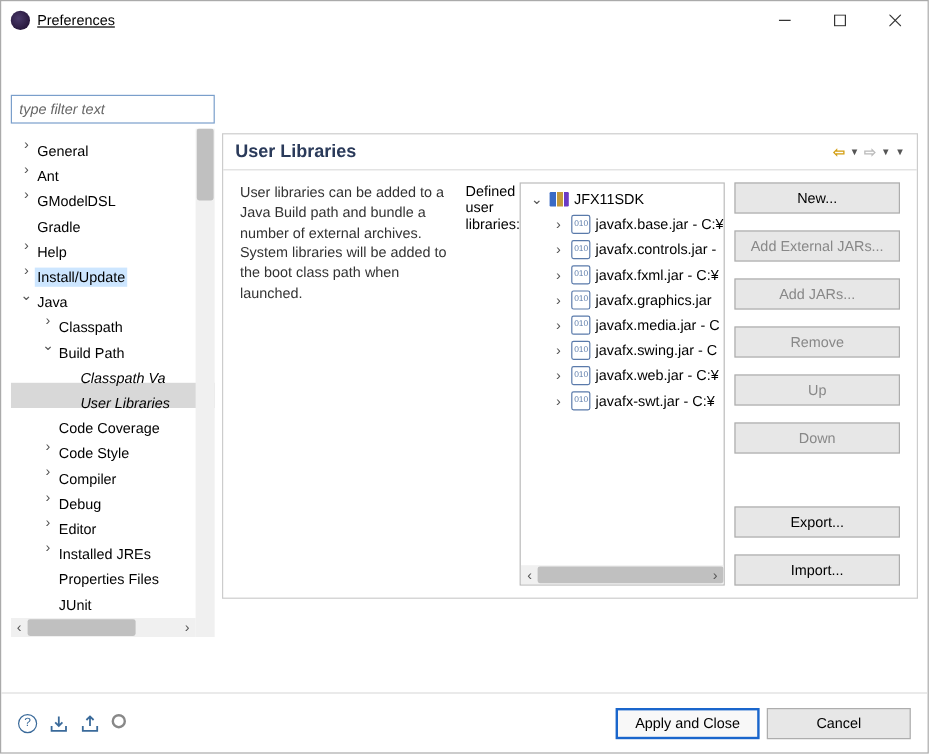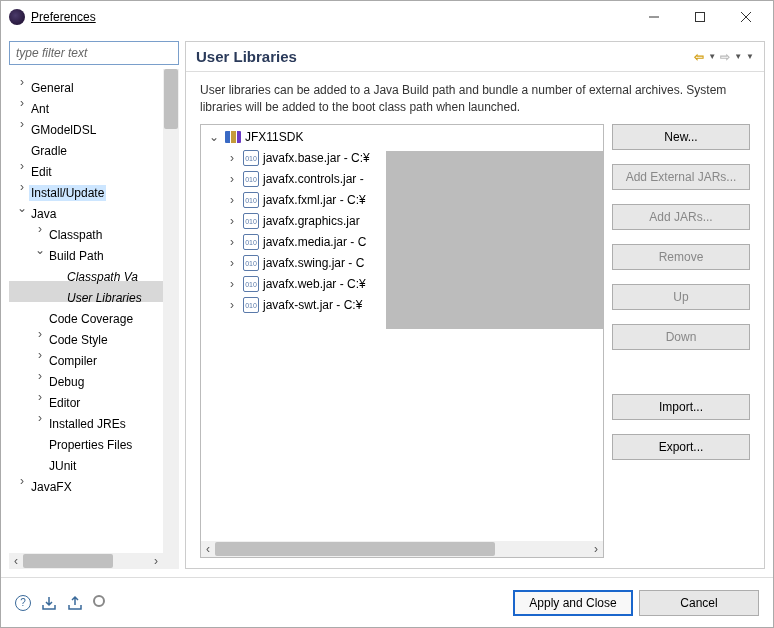--- a/index.html
+++ b/index.html
@@ -4,21 +4,21 @@
   <style>
     * { box-sizing: border-box; margin: 0; padding: 0; font-family: "Segoe UI", Tahoma, sans-serif; font-size: 12px; }
     body { width: 774px; height: 628px; background: #fff; border: 1px solid #aaa; display: flex; flex-direction: column; overflow: hidden; }
     
     .titlebar { height: 32px; display: flex; align-items: center; padding: 0 4px 0 8px; }
     .titlebar .app-icon { width: 16px; height: 16px; margin-right: 6px; border-radius: 50%; background: radial-gradient(circle at 40% 40%, #4a3a6a, #1a0a2a); }
     .titlebar .title { flex: 1; text-decoration: underline; }
     .titlebar .wbtn { width: 46px; height: 30px; display: flex; align-items: center; justify-content: center; }
     .titlebar .wbtn svg { width: 10px; height: 10px; }
     
-    .content { flex: 1; display: flex; padding: 8px; gap: 6px; min-height: 0; }
+    .content { flex: 1; display: flex; padding: 8px; gap: 6px; min-height: 0; align-items: center; }
     
     .sidebar { width: 170px; display: flex; flex-direction: column; }
     .filter-box { border: 1px solid #7a9fcb; padding: 4px 6px; color: #666; font-style: italic; height: 24px; margin-bottom: 4px; }
     .tree-wrap { flex: 1; position: relative; overflow: hidden; min-height: 0; }
     .tree { height: 100%; overflow: hidden; padding: 2px 0; }
     .tree-scroll { position: absolute; right: 0; top: 0; bottom: 16px; width: 16px; background: #f0f0f0; }
     .tree-scroll .thumb { position: absolute; top: 0; left: 1px; right: 1px; height: 60px; background: #c0c0c0; border-radius: 2px; }
     .tree-hscroll { position: absolute; bottom: 0; left: 0; right: 16px; height: 16px; background: #f0f0f0; display: flex; align-items: center; }
     .tree-hscroll .hthumb { margin-left: 14px; width: 90px; height: 14px; background: #c0c0c0; border-radius: 2px; }
     .tree-hscroll .arrow { position: absolute; width: 14px; text-align: center; color: #555; }
@@ -35,21 +35,21 @@
     .ti-ul { background: #d8d8d8; }
     
     .main { flex: 1; border: 1px solid #ccc; padding: 0; display: flex; flex-direction: column; min-height: 0; }
     .main-header { display: flex; align-items: center; padding: 6px 10px; border-bottom: 1px solid #ddd; }
     .main-title { font-size: 15px; font-weight: 600; color: #2a3a5a; flex: 1; }
     .nav-arrows { display: flex; gap: 4px; align-items: center; }
     .na { color: #d4a017; font-weight: bold; }
     .na.dis { color: #bbb; }
     .na-drop { color: #555; font-size: 8px; }
     
-    .main-body { flex: 1; padding: 10px 14px; display: flex; flex-direction: column; min-height: 0; }
+    .main-body { flex: 1; padding: 10px 14px; display: flex; flex-direction: row; min-height: 0; }
     .desc { color: #333; line-height: 1.4; margin-bottom: 8px; }
     .deflabel { margin-bottom: 4px; }
     .listarea { flex: 1; display: flex; gap: 8px; min-height: 0; }
     
     .libbox { flex: 1; border: 1px solid #bbb; position: relative; overflow: hidden; }
     .liblist { padding: 2px 0; }
     .lib-item { display: flex; align-items: center; height: 21px; white-space: nowrap; }
     .lib-item.root { padding-left: 6px; }
     .lib-item.jar { padding-left: 24px; }
     .libtw { width: 14px; text-align: center; color: #555; }
@@ -115,21 +115,21 @@
           <div class="tree-item d0">
             <span class="tw">›</span>
             <span class="tlabel">GModelDSL</span>
           </div>
           <div class="tree-item d0">
             <span class="tw"></span>
             <span class="tlabel">Gradle</span>
           </div>
           <div class="tree-item d0">
             <span class="tw">›</span>
-            <span class="tlabel">Edit</span>
+            <span class="tlabel">Help</span>
           </div>
           <div class="tree-item d0 ti-inst">
             <span class="tw">›</span>
             <span class="tlabel">Install/Update</span>
           </div>
           <div class="tree-item d0">
             <span class="tw">⌄</span>
             <span class="tlabel">Java</span>
           </div>
           <div class="tree-item d1">
@@ -203,20 +203,21 @@
       <div class="nav-arrows">
         <span class="na">⇦</span>
           <span class="na-drop">▼</span>
         <span class="na dis">⇨</span>
           <span class="na-drop">▼</span>
         <span class="na-drop">▼</span>
       </div>
     </div>
     <div class="main-body">
       <div class="desc">User libraries can be added to a Java Build path and bundle a number of external archives. System libraries will be added to the boot class path when launched.</div>
+      <div class="deflabel">Defined user libraries:</div>
       <div class="listarea">
         <div class="libbox">
           <div class="liblist" id="liblist">
               <div class="lib-item root">
                 <span class="libtw">⌄</span>
                 <span class="libicon books"></span>
                 <span>JFX11SDK</span>
               </div>
               <div class="lib-item jar">
                 <span class="libtw">›</span>
@@ -267,22 +268,22 @@
             </div>
         </div>
         <div class="btncol">
           <div class="button">New...</div>
           <div class="button disabled">Add External JARs...</div>
           <div class="button disabled">Add JARs...</div>
           <div class="button disabled">Remove</div>
           <div class="button disabled">Up</div>
           <div class="button disabled">Down</div>
           <div class="spacer"></div>
+          <div class="button">Export...</div>
           <div class="button">Import...</div>
-          <div class="button">Export...</div>
         </div>
       </div>
     </div>
   </div>
 </div>
 
 <div class="footer">
   <div class="ficons">
     <div class="ficon help">?</div>
     <div class="ficon">

